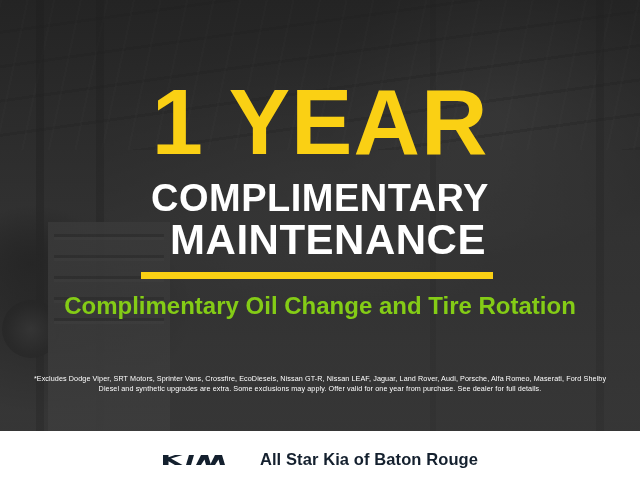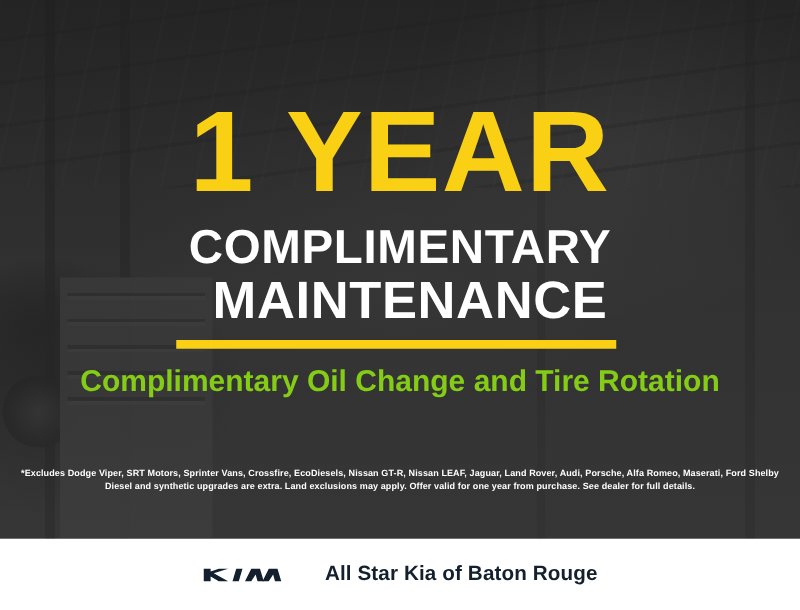--- a/index.html
+++ b/index.html
@@ -184,21 +184,21 @@
   .disclaimer {
     position: absolute;
     top: 374px;
     left: 14px;
     right: 14px;
     font-size: 7.2px;
     line-height: 10.4px;
     color: #ffffff;
     letter-spacing: 0.1px;
   }
-  .disclaimer span { display: block; font-weight: bold; }
+  .disclaimer span { display: block; }
 
   
   .footer {
     position: absolute;
     left: 0;
     top: 431px;
     width: 640px;
     height: 57px;
     background: #ffffff;
     display: flex;
@@ -237,21 +237,21 @@
       <div class="headline-maintenance">MAINTENANCE</div>
 
       <div class="divider"></div>
 
       <div class="subhead">
         <span>Complimentary Oil Change and Tire Rotation</span>
       </div>
 
       <div class="disclaimer">
         <span>*Excludes Dodge Viper, SRT Motors, Sprinter Vans, Crossfire, EcoDiesels, Nissan GT-R, Nissan LEAF, Jaguar, Land Rover, Audi, Porsche, Alfa Romeo, Maserati, Ford Shelby</span>
-        <span>Diesel and synthetic upgrades are extra. Land exclusions may apply. Offer valid for one year from purchase. See dealer for full details.</span>
+        <span>Diesel and synthetic upgrades are extra. Some exclusions may apply. Offer valid for one year from purchase. See dealer for full details.</span>
       </div>
     </div>
   </div>
 
   <div class="footer">
     <svg class="kia-logo" width="78" height="22" viewBox="0 0 156 44" aria-hidden="true">
       <g fill="#14202E">
 
         <path d="M2 12 L2 32 L13 32 L13 24.5 L26 32 L41 32 L18 19 L41 12 L26 12 L13 16.5 L13 12 Z"></path>
 

